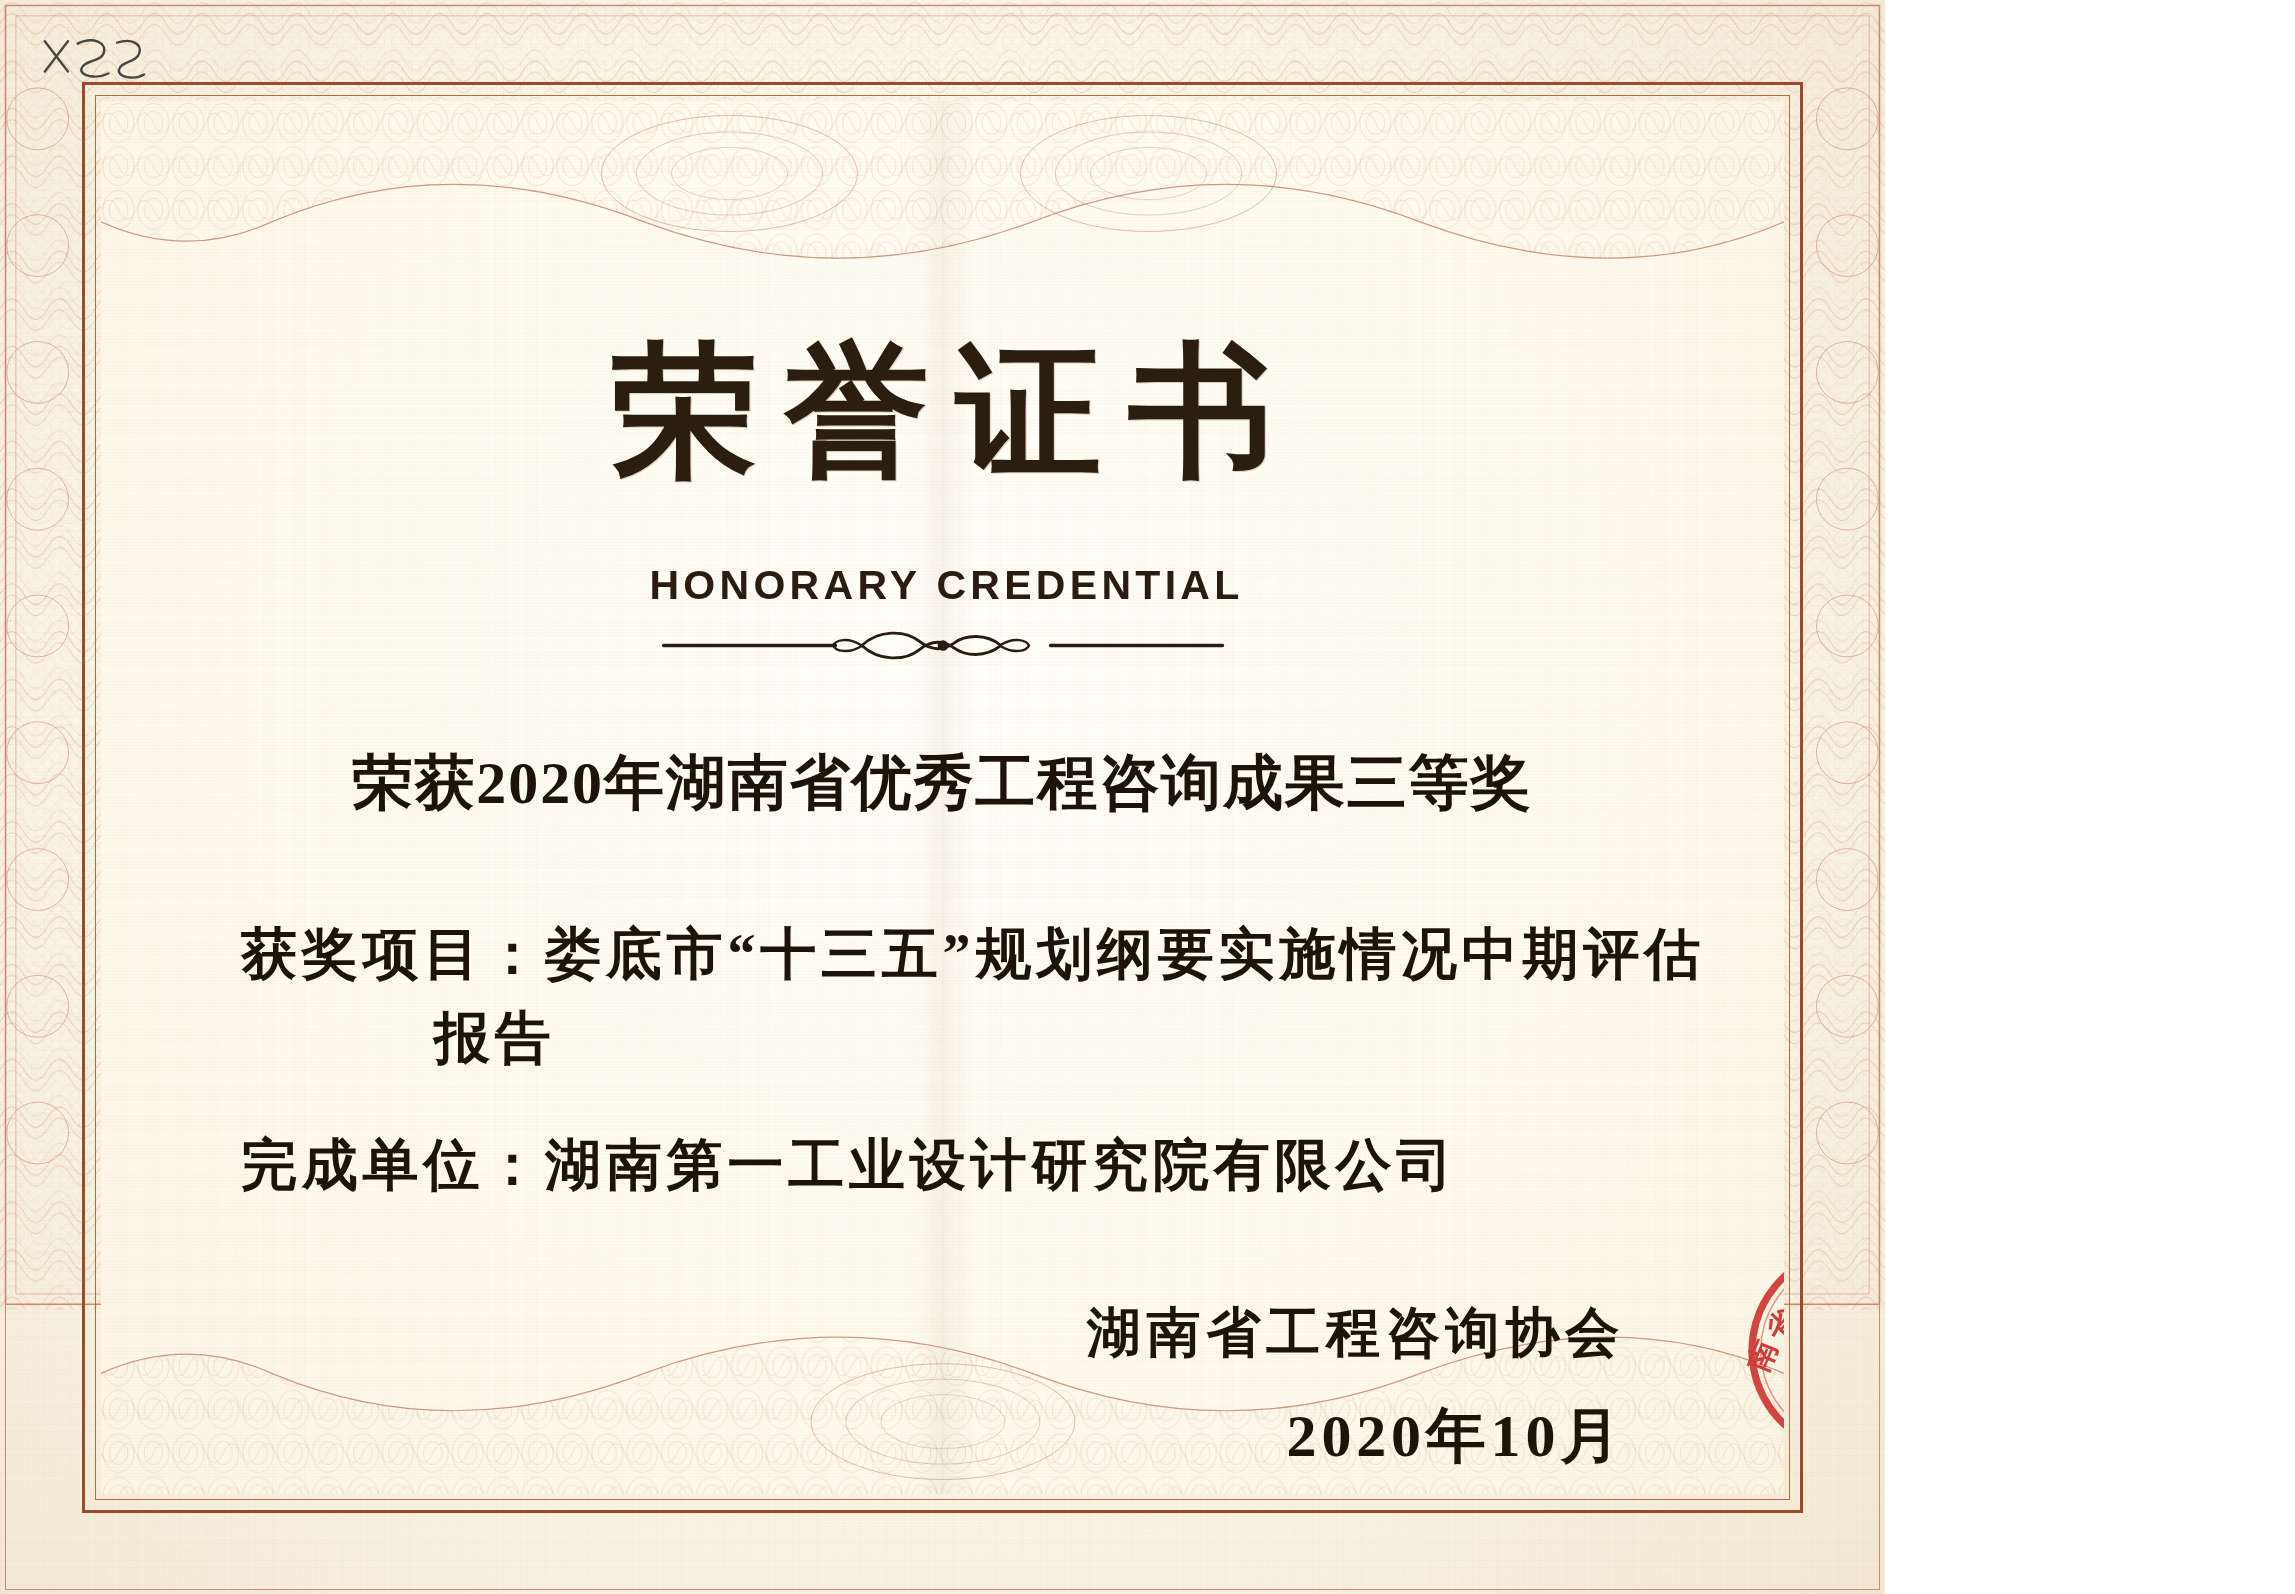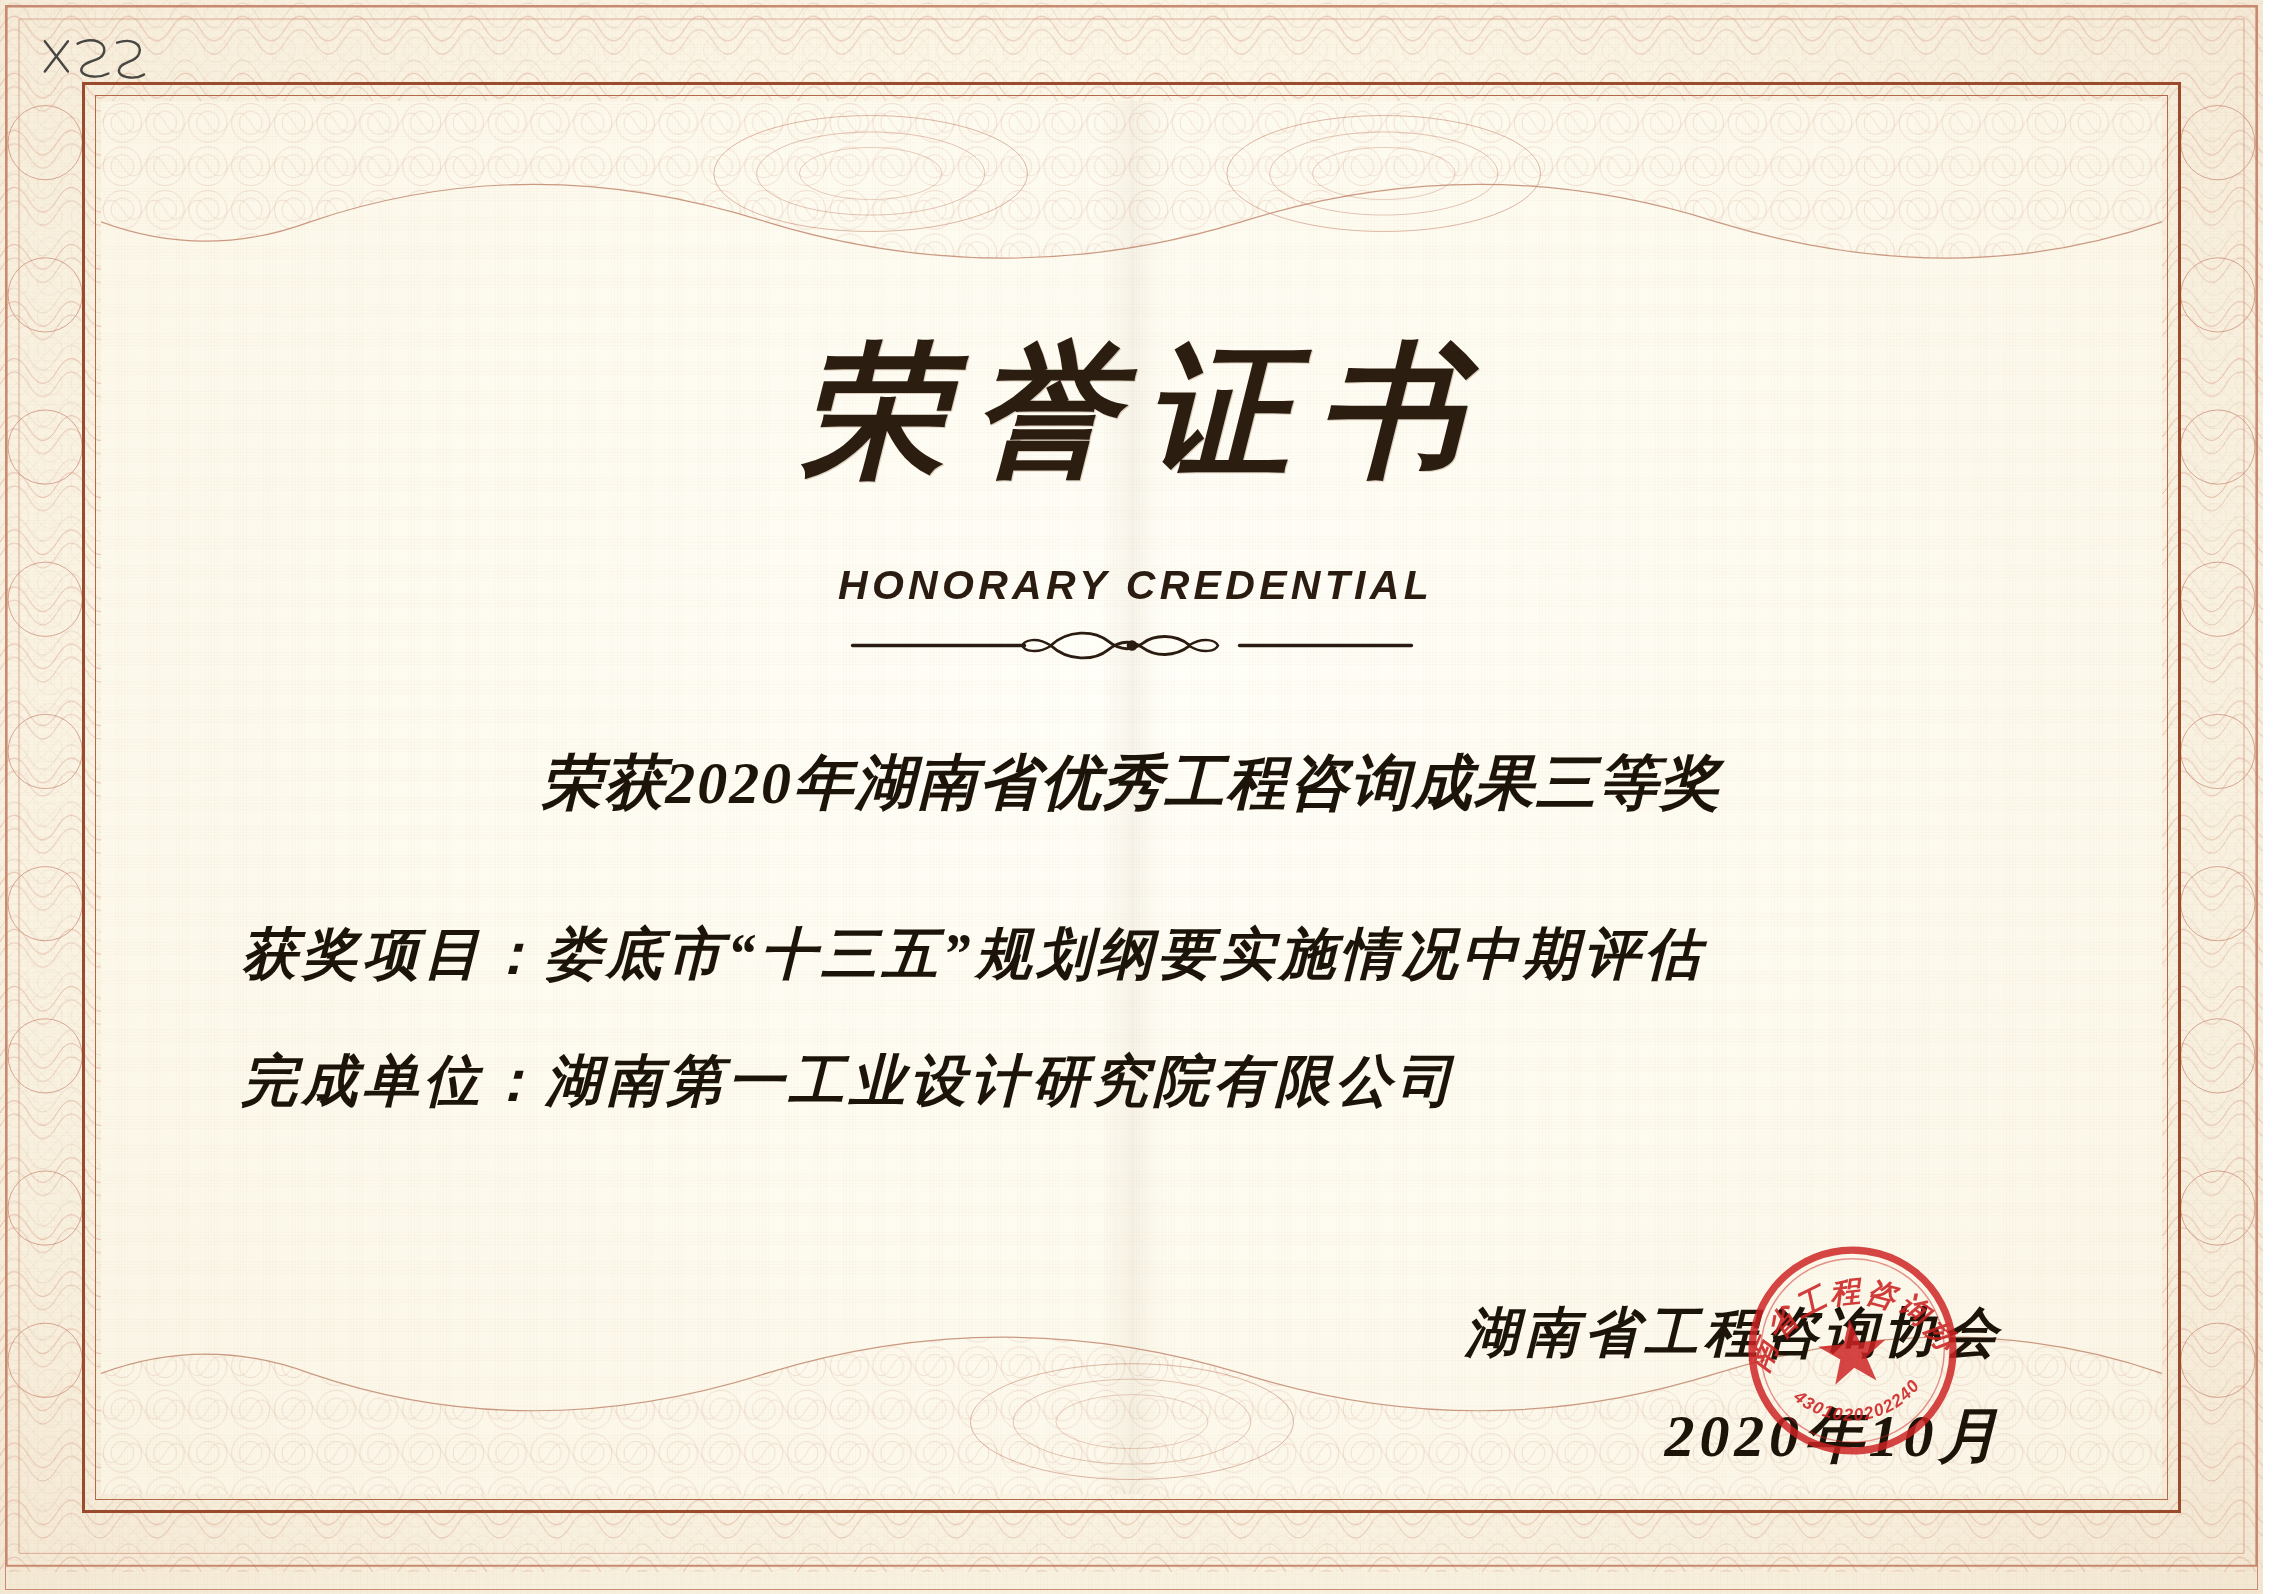--- a/index.html
+++ b/index.html
@@ -10,26 +10,25 @@
   body {
     width: 2295px;
     height: 1595px;
     font-family: "Liberation Serif", serif;
     overflow: hidden;
   }
 
   
   .certificate {
     position: relative;
-    width: 2263px;
+    width: 1885px;
     height: 1595px;
     background:
       radial-gradient(ellipse at 48% 45%, #fffdf4 0%, #fdf8ea 45%, #f8f0de 75%, #f3e7d2 100%);
     overflow: hidden;
-    font-style: italic;
   }
 
   
   .paper-texture {
     position: absolute;
     inset: 0;
     background-image:
       repeating-linear-gradient(0deg, rgba(190,160,120,0.045) 0px, rgba(190,160,120,0.045) 0.5px, transparent 0.5px, transparent 3.4px),
       repeating-linear-gradient(90deg, rgba(190,160,120,0.04) 0px, rgba(190,160,120,0.04) 0.5px, transparent 0.5px, transparent 3.4px);
     pointer-events: none;
@@ -329,20 +328,21 @@
         <path d="M455,45 C490,78 545,78 575,54 C600,34 625,34 648,50 C672,68 715,70 745,46" fill="none" stroke="#2a1c10" stroke-width="6" stroke-linecap="round"></path>
         <circle cx="625" cy="45" r="11" fill="#2a1c10"></circle>
         <path d="M745,44 C775,26 800,34 805,45 C800,56 775,64 745,46" fill="none" stroke="#2a1c10" stroke-width="5"></path>
         <path d="M455,45 C425,26 400,34 395,45 C400,56 425,64 455,46" fill="none" stroke="#2a1c10" stroke-width="5"></path>
       </svg>
 
       <div class="award-line">荣获2020年湖南省优秀工程咨询成果三等奖</div>
 
       <div class="body-block">
         <div class="body-line">获奖项目：娄底市“十三五”规划纲要实施情况中期评估</div>
+        <div class="body-line indent">报告</div>
         <div class="body-line gap">完成单位：湖南第一工业设计研究院有限公司</div>
       </div>
 
       <div class="signature-block">
         <div class="sig-org">湖南省工程咨询协会</div>
         <div class="sig-date">2020年10月</div>
       </div>
 
       <svg class="seal" viewBox="0 0 470 470">
         <defs>

